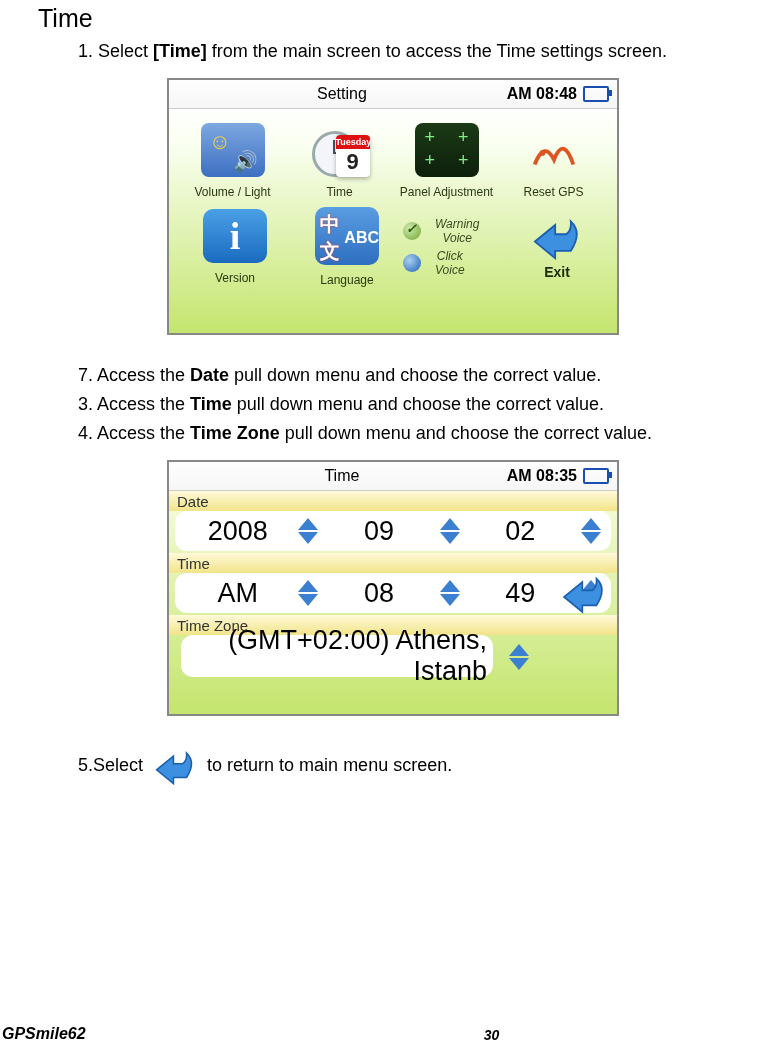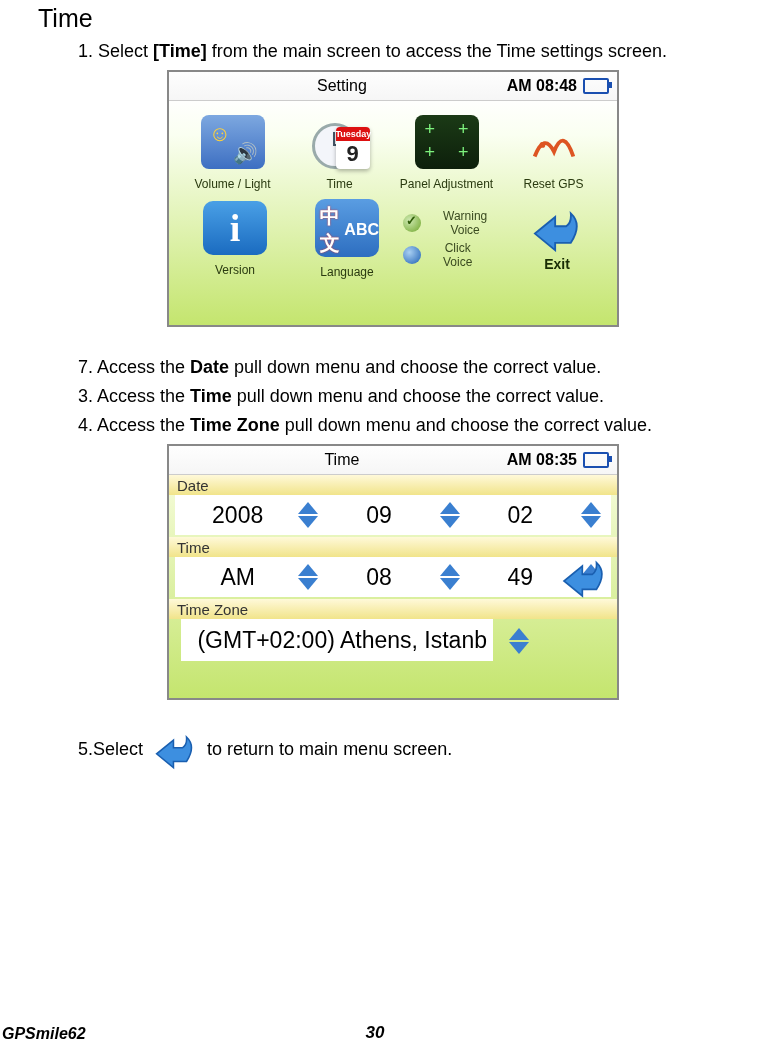--- a/index.html
+++ b/index.html
@@ -20,21 +20,21 @@
     font-weight: 400;
     margin: 4px 0 8px 0;
   }
   .step {
     font-size: 18px;
     margin: 5px 0 8px 40px;
   }
   .step .bold { font-weight: 700; }
   .screenshot-wrap {
     text-align: center;
-    margin: 8px 0 30px 0;
+    margin: 16px 0 30px 0;
   }
   .device-screen {
     display: inline-block;
     border: 2px solid #888;
     position: relative;
     text-align: left;
   }
   
   .screen1 {
     width: 448px;
@@ -80,21 +80,21 @@
     display: flex;
     padding: 8px 10px 0 10px;
     align-items: center;
   }
   .icon-row2 .icon-cell { flex: 0 0 112px; }
   .voice-col {
     flex: 1;
     font-size: 12px;
     color: #3a4a20;
   }
-  .voice-row { display:flex; align-items:center; gap:22px; margin:4px 0; }
+  .voice-row { display:flex; align-items:center; gap:14px; margin:4px 0;font-style:italic; }
   .bullet {
     width: 18px; height: 18px; border-radius: 50%;
   }
   .bullet.green { background: radial-gradient(circle at 35% 35%, #cfe9b2, #6ea52a); position:relative;}
   .bullet.green:after { content:"✓"; color:#2f5c08; font-size:13px; position:absolute; left:3px; top:-1px; font-weight:bold;}
   .bullet.blue { background: radial-gradient(circle at 35% 35%, #a9d0f3, #1d5fb3); }
   .exit-cell { flex:0 0 100px; text-align:center; font-size:14px; font-weight:700; color:#1a2d05;}
   .back-arrow {
     width: 56px; height: 46px; margin:0 auto 4px auto;
   }
@@ -127,27 +127,27 @@
     background: linear-gradient(#fcffe9, #c4e56e);
   }
   .field-label {
     font-size: 15px;
     padding: 2px 0 1px 8px;
     color: #333;
     background: linear-gradient(#fff9d9,#f1e48a);
   }
   .field-row {
     background:#fff;
-    border-radius:0;
+    border-radius:12px;
     margin: 0 6px 2px 6px;
     height: 40px;
     display:flex;
     align-items:center;
     padding: 0 6px;
-    font-size: 23px;
+    font-size: 27px;
     font-weight: 400;
   }
   .field-row.wide { height: 42px; }
   .val { flex:1; text-align:center; }
   .val.left { text-align:right; padding-left:8px;}
   .spinner {
     width: 28px; height: 34px;
     display:flex; flex-direction:column; gap:2px; align-items:center; justify-content:center;
   }
   .spinner .up, .spinner .dn {
@@ -169,21 +169,21 @@
   .footer {
     position: absolute;
     bottom: 18px;
     left: 2px;
     right: 14px;
     display: flex;
     align-items: flex-end;
     font-style: italic;
   }
   .footer .model { font-weight:700; font-size:16px; flex:1;}
-  .footer .pnum { font-weight:700; font-size:17px; flex:1; text-align:center;}
+  .footer .pnum { font-weight:700; font-size:14px; flex:1; text-align:right;}
   .footer .sp { flex:1;}
 </style>
 </head>
 <body>
 
 <div class="page">
   <h2 class="section-title">Time</h2>
 
   <p class="step">
     <span>1. Select </span><span class="bold">[Time]</span><span> from the main screen to access the Time settings screen.</span>

